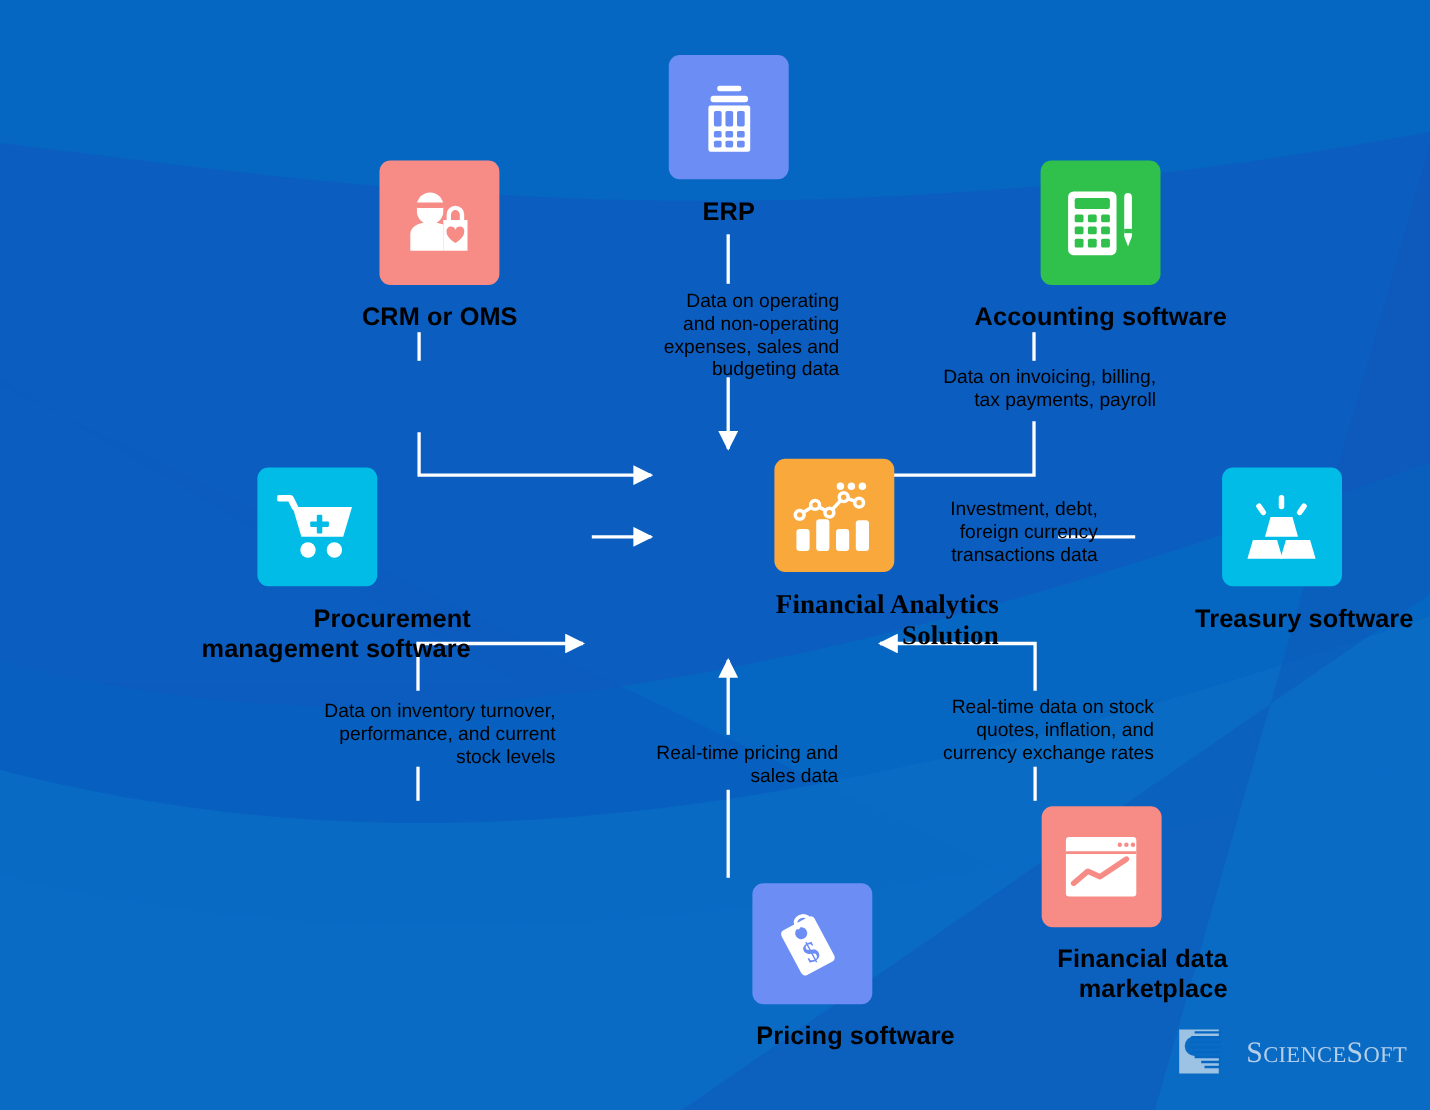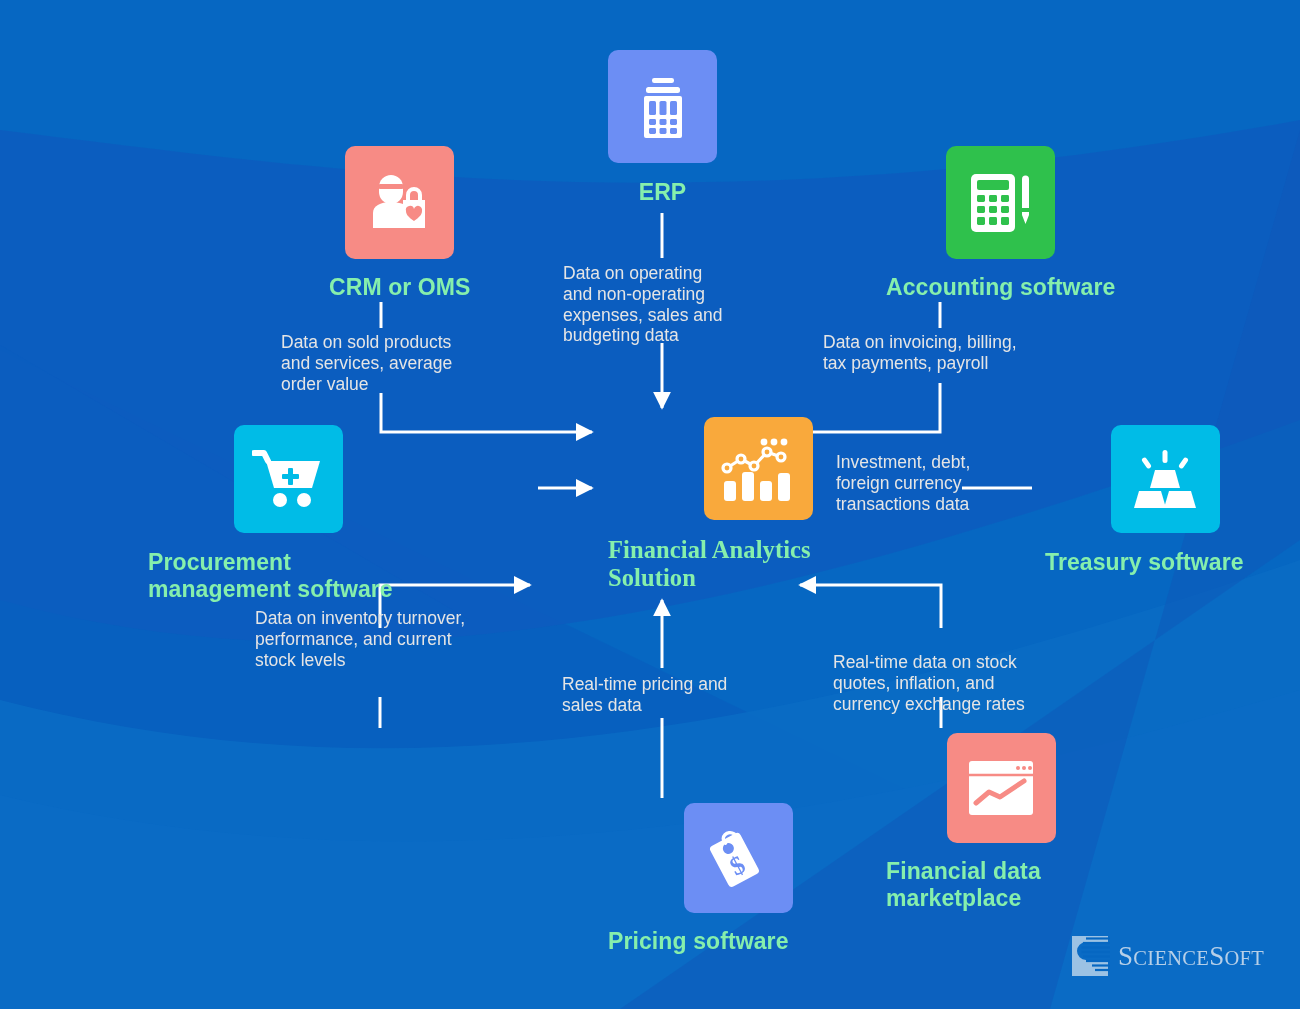--- a/index.html
+++ b/index.html
@@ -13,33 +13,33 @@
   #bg-waves { position:absolute; inset:0; width:1300px; height:1009px; z-index:0; }
   #stage { position:absolute; inset:0; width:1300px; height:1009px; z-index:2; }
   #connectors { position:absolute; inset:0; width:1300px; height:1009px; z-index:1; }
 
   .node { position:absolute; display:flex; flex-direction:column; align-items:center; }
   .tile {
     border-radius: 10px;
     display:flex; align-items:center; justify-content:center;
   }
   .node-label {
-    color:#86efac;
+    color:#000000;
     font-weight:bold;
-    text-align:left;
+    text-align:right;
     line-height:1.16;
     margin-top:12px;
     letter-spacing:0.1px;
   }
   .edge-label {
     position:absolute;
-    color:#e5e5e5;
+    color:#000000;
     font-size:17.5px;
     line-height:1.19;
-    text-align:left;
+    text-align:right;
     white-space:pre-line;
   }
 
   
   #node-erp      { left:608px; top:50px;  }
   #node-erp .tile     { width:109px; height:113px; background:#6c8ef4; }
   #node-erp .node-label { font-size:23px; margin-top:16px; }
 
   #node-crm      { left:329px; top:146px; }
   #node-crm .tile     { width:109px; height:113px; background:#f78b85; }
@@ -72,26 +72,26 @@
   #node-marketplace { left:886px; top:733px; }
   #node-marketplace .tile { width:109px; height:110px; background:#f78b85; }
   #node-marketplace .node-label { font-size:23px; margin-top:15px; width:230px; }
 
   
   #lbl-erp         { left:563px; top:263px; width:200px; }
   #lbl-crm         { left:281px; top:332px; width:200px; }
   #lbl-accounting  { left:823px; top:332px; width:228px; }
   #lbl-procurement { left:330px; top:452px; width:200px; }
   #lbl-treasury    { left:836px; top:452px; width:162px; }
-  #lbl-inventory   { left:255px; top:608px; width:250px; }
+  #lbl-inventory   { left:255px; top:636px; width:250px; }
   #lbl-pricing     { left:562px; top:674px; width:200px; }
   #lbl-marketplace { left:833px; top:632px; width:216px; }
 
   
-  #logo { position:absolute; left:1068px; top:932px; display:flex; align-items:center; gap:6px; }
+  #logo { position:absolute; left:1068px; top:932px; display:flex; align-items:center; gap:21px; }
   #logo-text { color:#b6cfe8; font-size:27px; letter-spacing:0.3px; font-family:"Liberation Serif", serif; }
   #logo-text .cap { font-size:27px; }
   #logo-text .sc  { font-size:20.5px; }
 </style>
 </head>
 <body>
 
 <svg id="bg-waves" viewBox="0 0 1300 1009">
   <rect x="0" y="0" width="1300" height="1009" fill="#0667c2"></rect>
   <path d="M0,355 L250,460 L560,560 L900,520 L1300,300 L1300,0 L0,0 Z" fill="#0a5fbf" opacity="0"></path>
@@ -296,34 +296,31 @@
       </svg>
     </div>
     <div class="node-label" style="white-space: pre-line;">Financial data
 marketplace</div>
   </div>
 
   <div class="edge-label" id="lbl-erp" style="white-space: pre-line;">Data on operating
 and non-operating
 expenses, sales and
 budgeting data</div>
-  <div class="edge-label" id="lbl-crm" style="white-space: pre-line;">Data on sold products
-and services, average
-order value</div>
   <div class="edge-label" id="lbl-accounting" style="white-space: pre-line;">Data on invoicing, billing,
 tax payments, payroll</div>
   <div class="edge-label" id="lbl-treasury" style="white-space: pre-line;">Investment, debt,
 foreign currency
 transactions data</div>
   <div class="edge-label" id="lbl-inventory" style="white-space: pre-line;">Data on inventory turnover,
 performance, and current
 stock levels</div>
   <div class="edge-label" id="lbl-pricing" style="white-space: pre-line;">Real-time pricing and
 sales data</div>
-  <div class="edge-label" id="lbl-marketplace" style="white-space: pre-line; margin-top: 20px;">Real-time data on stock
+  <div class="edge-label" id="lbl-marketplace" style="white-space: pre-line;">Real-time data on stock
 quotes, inflation, and
 currency exchange rates</div>
 
   <div id="logo">
     <svg width="44" height="48" viewBox="0 0 44 48">
       <path d="M4 4 h36 v6 h-22 a9 9 0 0 0 0 18 h22 v16 h-36 z" fill="#9cc2e4"></path>
       <g stroke="#0667c2" stroke-width="2.2">
         <line x1="18" y1="6.5" x2="42" y2="6.5"></line>
         <line x1="15" y1="11" x2="42" y2="11"></line>
         <line x1="13.5" y1="15.5" x2="42" y2="15.5"></line>

